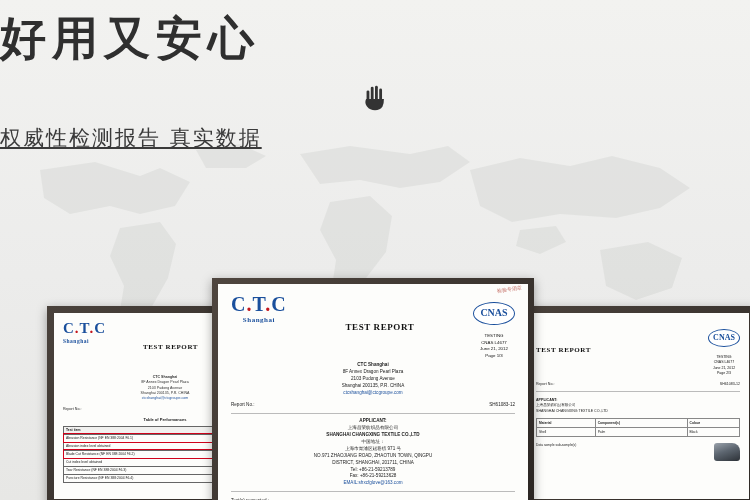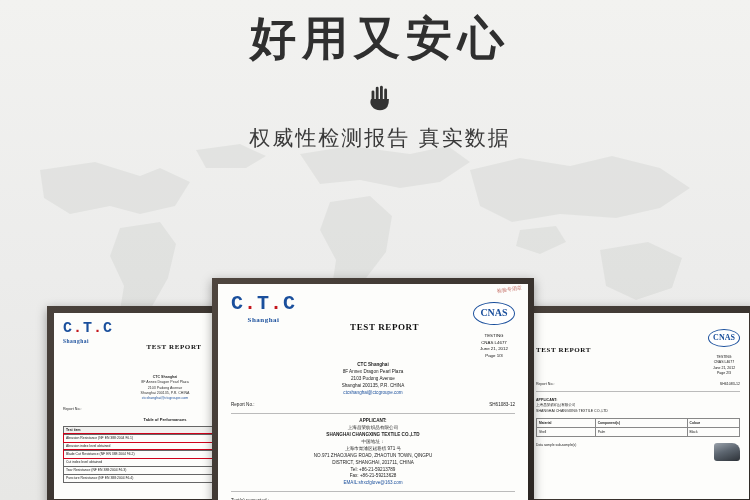--- a/index.html
+++ b/index.html
@@ -25,24 +25,22 @@
     position: absolute;
     left: 0;
     top: 110px;
     width: 750px;
     height: 280px;
     opacity: 0.22;
     pointer-events: none;
   }
   .hero {
     position: relative;
-    text-align: center;
     padding-top: 6px;
     z-index: 3;
-    padding-left: 10px;
   }
   .hero-title {
     font-family: "DejaVu Sans", sans-serif;
     font-size: 46px;
     font-weight: bold;
     letter-spacing: 6px;
     color: #2f2f2f;
     line-height: 1.25;
     margin: 0;
     padding-top: 4px;
@@ -53,20 +51,21 @@
     height: 30px;
     display: block;
   }
   .hero-sub {
     font-family: "DejaVu Sans", sans-serif;
     font-size: 21px;
     color: #3a3a3a;
     letter-spacing: 2px;
     line-height: 1.55;
     margin: 0;
+    text-decoration: underline;
   }
   .hero-sub .line2 {
     display: block;
   }
 
   
   .certs {
     position: absolute;
     left: 0;
     bottom: 0;
@@ -121,21 +120,21 @@
     padding: 10px 13px;
   }
 
   
   .doc-head {
     display: flex;
     align-items: flex-start;
     justify-content: space-between;
   }
   .ctc-logo {
-    font-family: Liberation Mono, monospace;
+    font-family: Liberation Serif, serif;
     font-weight: bold;
     color: #1a4f9c;
     letter-spacing: 1px;
     line-height: 1;
   }
   .frame.center .ctc-logo { font-size: 20px; }
   .frame.left .ctc-logo, .frame.right .ctc-logo { font-size: 15px; }
   .ctc-logo .dot { color: #c4161c; }
   .ctc-sub {
     font-family: Liberation Serif, serif;

